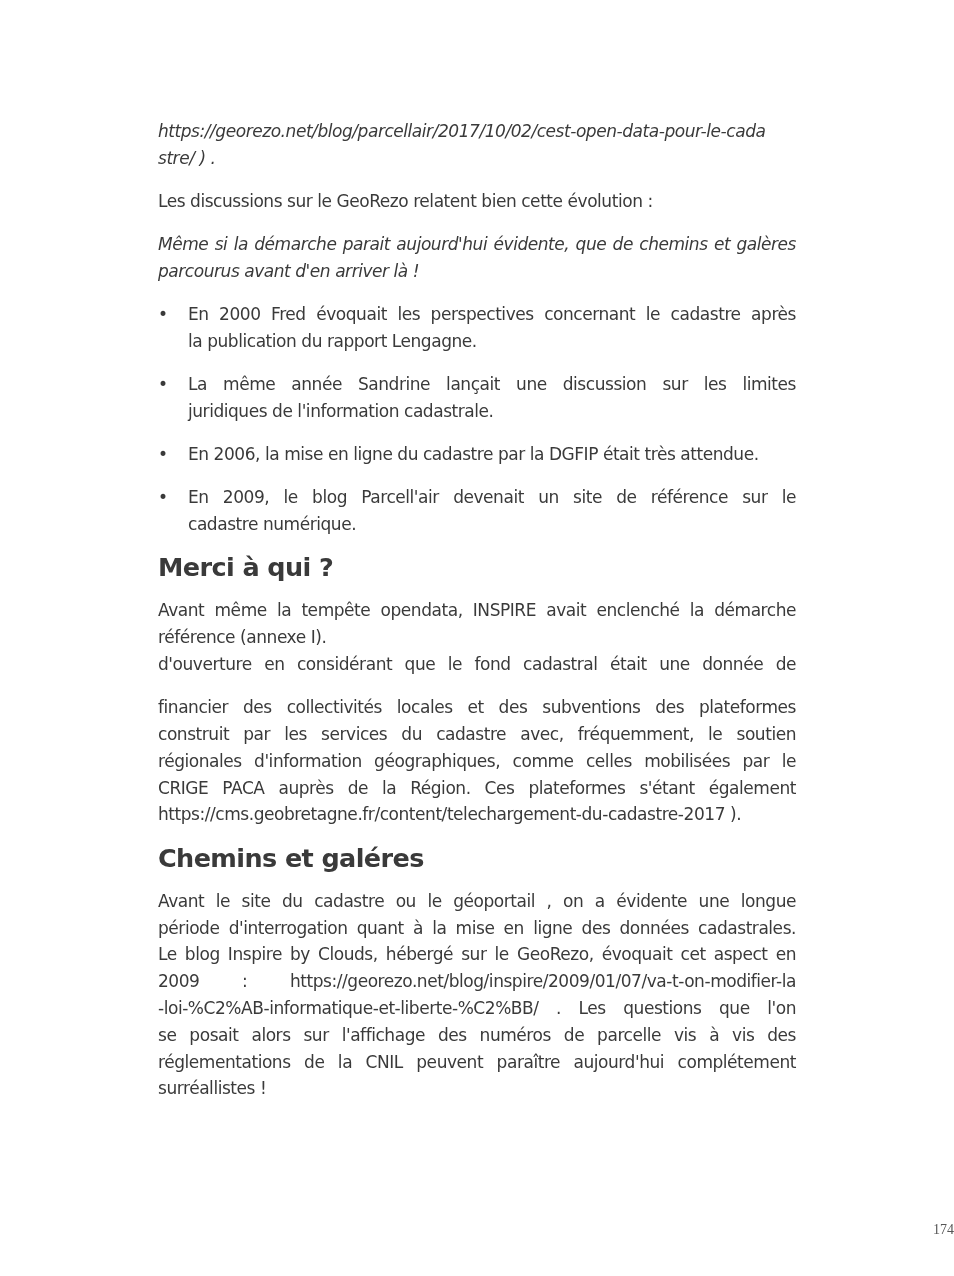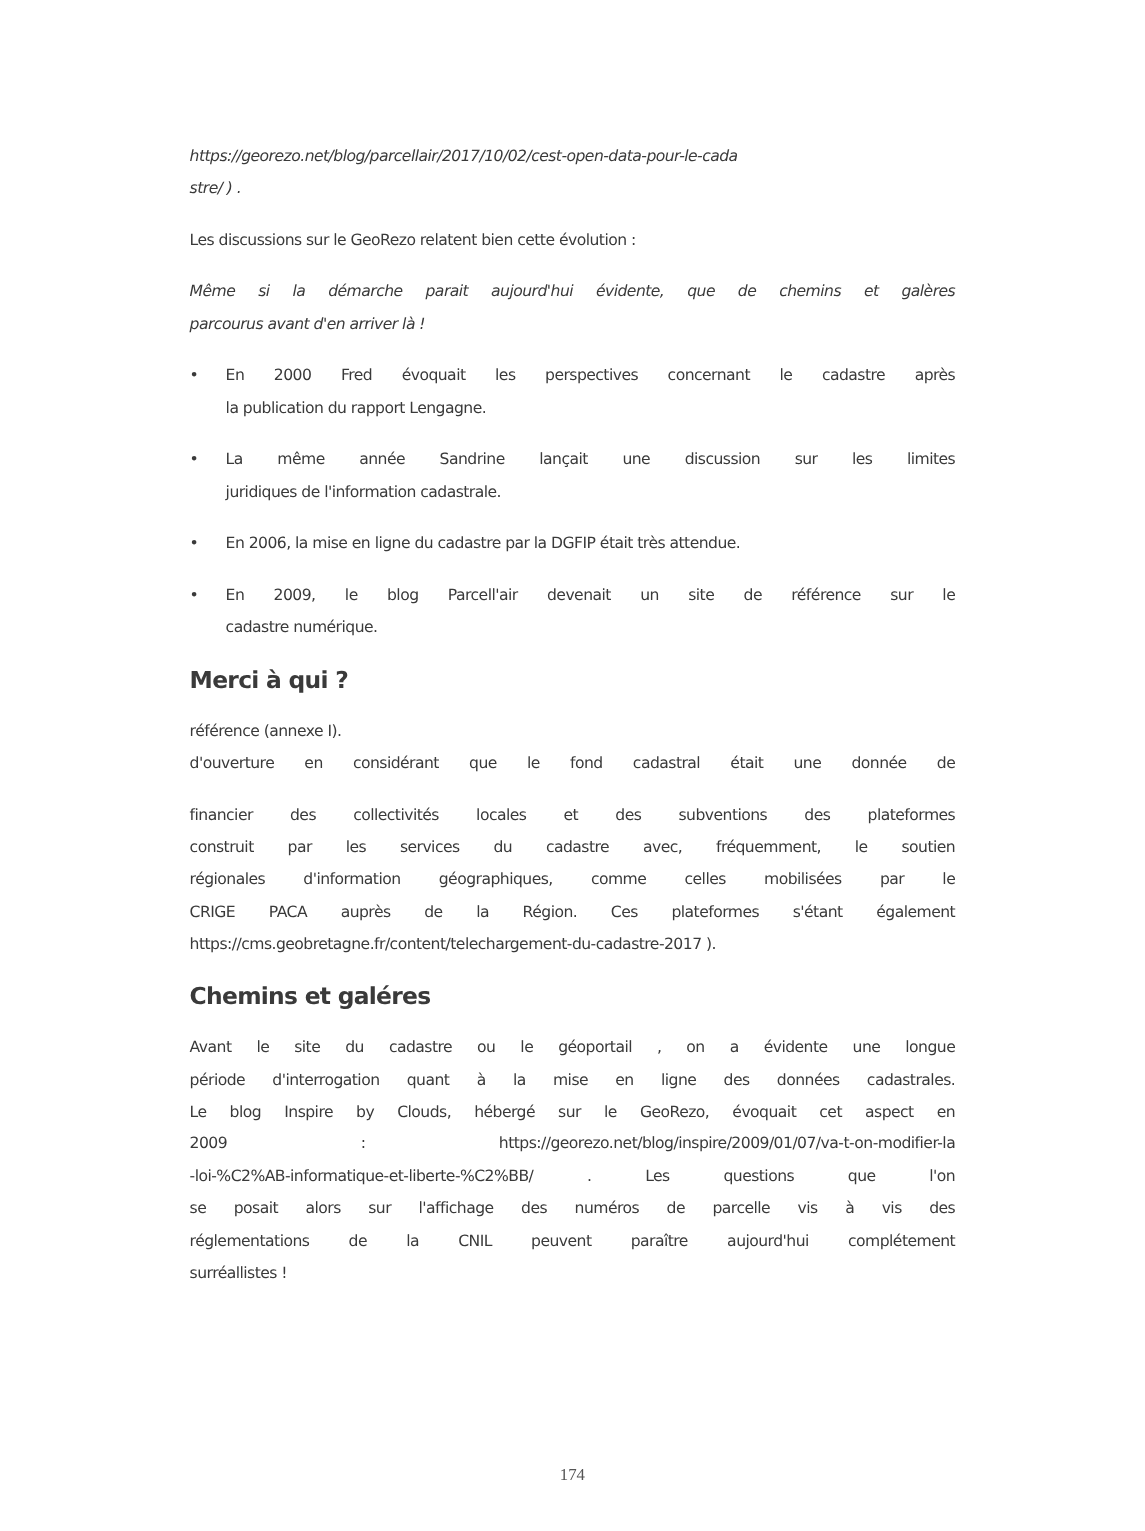--- a/index.html
+++ b/index.html
@@ -1,34 +1,34 @@
 <!DOCTYPE html>
 <html><head>
   <meta charset="utf-8">
   <style>
     html, body { margin: 0; padding: 0; background: #ffffff; }
     body { width: 954px; height: 1276px; position: relative; overflow: hidden; }
     .page {
       position: absolute; left: 158px; top: 118px; width: 638px;
       font-family: "DejaVu Sans", sans-serif;
       color: #3a3a3a;
-      font-size: 13px;
+      font-size: 17px;
       line-height: 26.8px;
       letter-spacing: -0.45px;
     }
     .p { margin: 0 0 16.4px 0; text-align: justify; }
     .line { display: block; text-align: justify; text-align-last: justify; white-space: nowrap; }
     .line.last { text-align-last: left; }
     .italic { font-style: italic; }
     .heading { font-weight: bold; margin: 0 0 16.4px 0; letter-spacing: -0.6px; }
     ul.bullets { list-style: none; margin: 0; padding: 0; }
     ul.bullets li { position: relative; padding-left: 30px; margin: 0 0 16.4px 0; }
     ul.bullets li .bullet { position: absolute; left: 0; top: 0; }
     .page-number {
-      position: absolute; left: 0; width: 954px; top: 1222px; text-align: center;
+      position: absolute; left: 0; width: 954px; top: 1222px; text-align: right;
       font-family: "Liberation Serif", serif; font-size: 14px; color: #555555;
     }
   </style>
 </head>
 <body>
 
 <div class="page">
 
   <p class="p italic">
     <span class="line">https://georezo.net/blog/parcellair/2017/10/02/cest-open-data-pour-le-cada</span>
@@ -62,20 +62,21 @@
     <li>
       <span class="bullet">•</span>
       <span class="line">En 2009, le blog Parcell'air devenait un site de référence sur le</span>
       <span class="line last">cadastre numérique.</span>
     </li>
   </ul>
 
   <h2 class="heading">Merci à qui ?</h2>
 
   <p class="p">
+    <span class="line">Avant même la tempête opendata, INSPIRE avait enclenché la démarche</span>
     <span class="line last">référence (annexe I).</span>
     <span class="line">d'ouverture en considérant que le fond cadastral était une donnée de</span>
   </p>
 
   <p class="p">
     <span class="line">financier des collectivités locales et des subventions des plateformes</span>
     <span class="line">construit par les services du cadastre avec, fréquemment, le soutien</span>
     <span class="line">régionales d'information géographiques, comme celles mobilisées par le</span>
     <span class="line">CRIGE PACA auprès de la Région. Ces plateformes s'étant également</span>
     <span class="line last">https://cms.geobretagne.fr/content/telechargement-du-cadastre-2017 ).</span>

